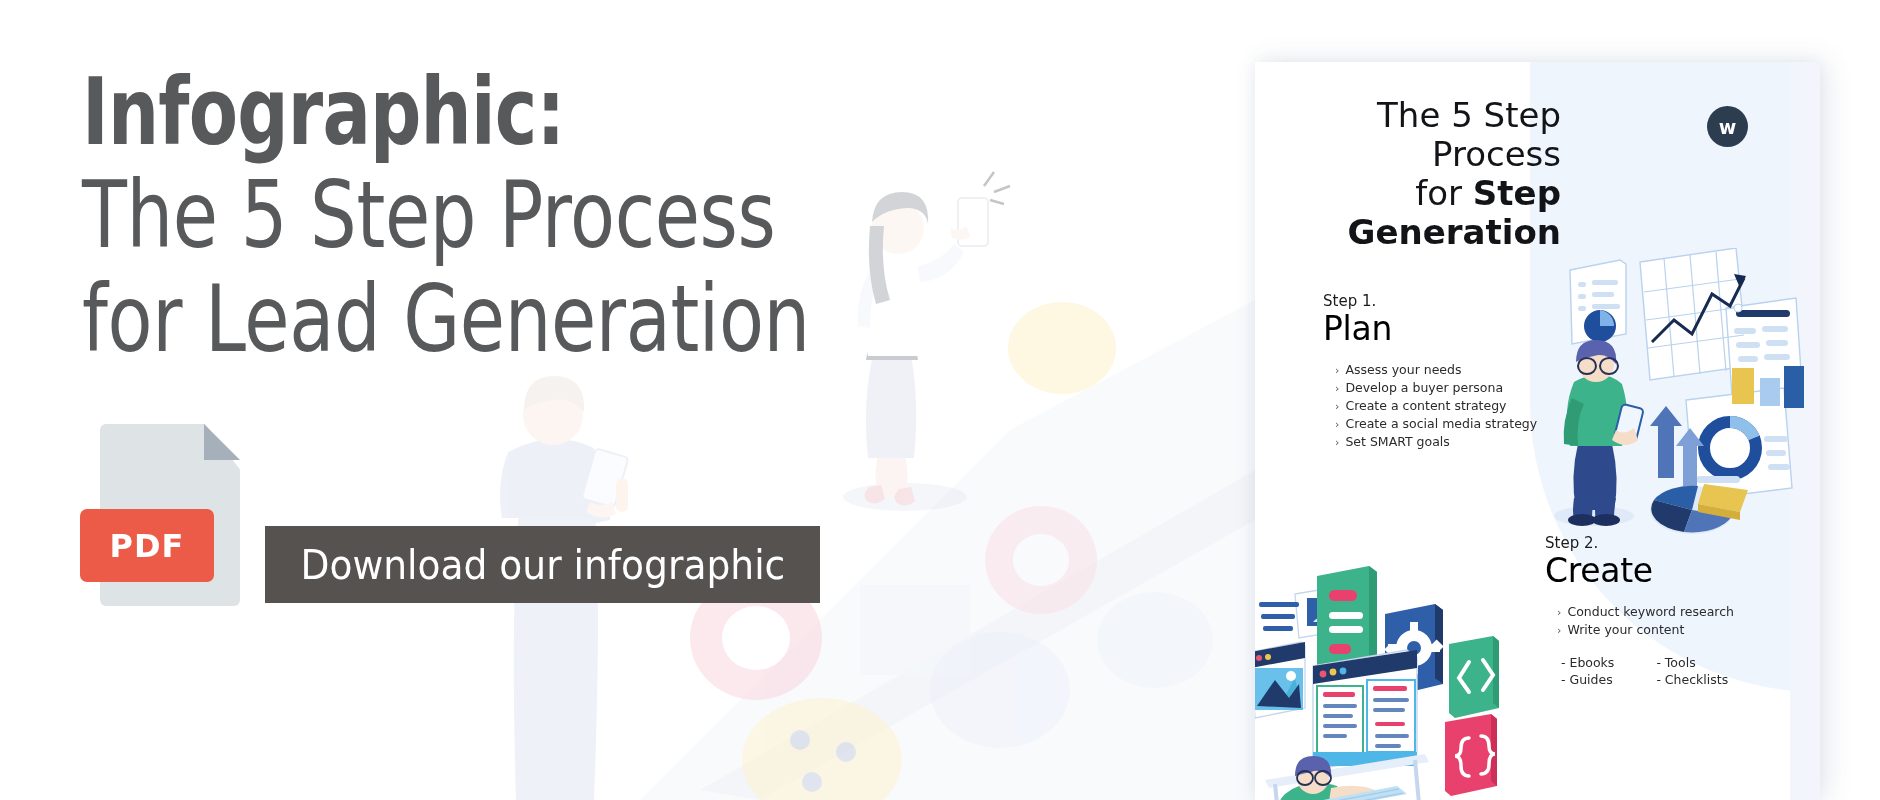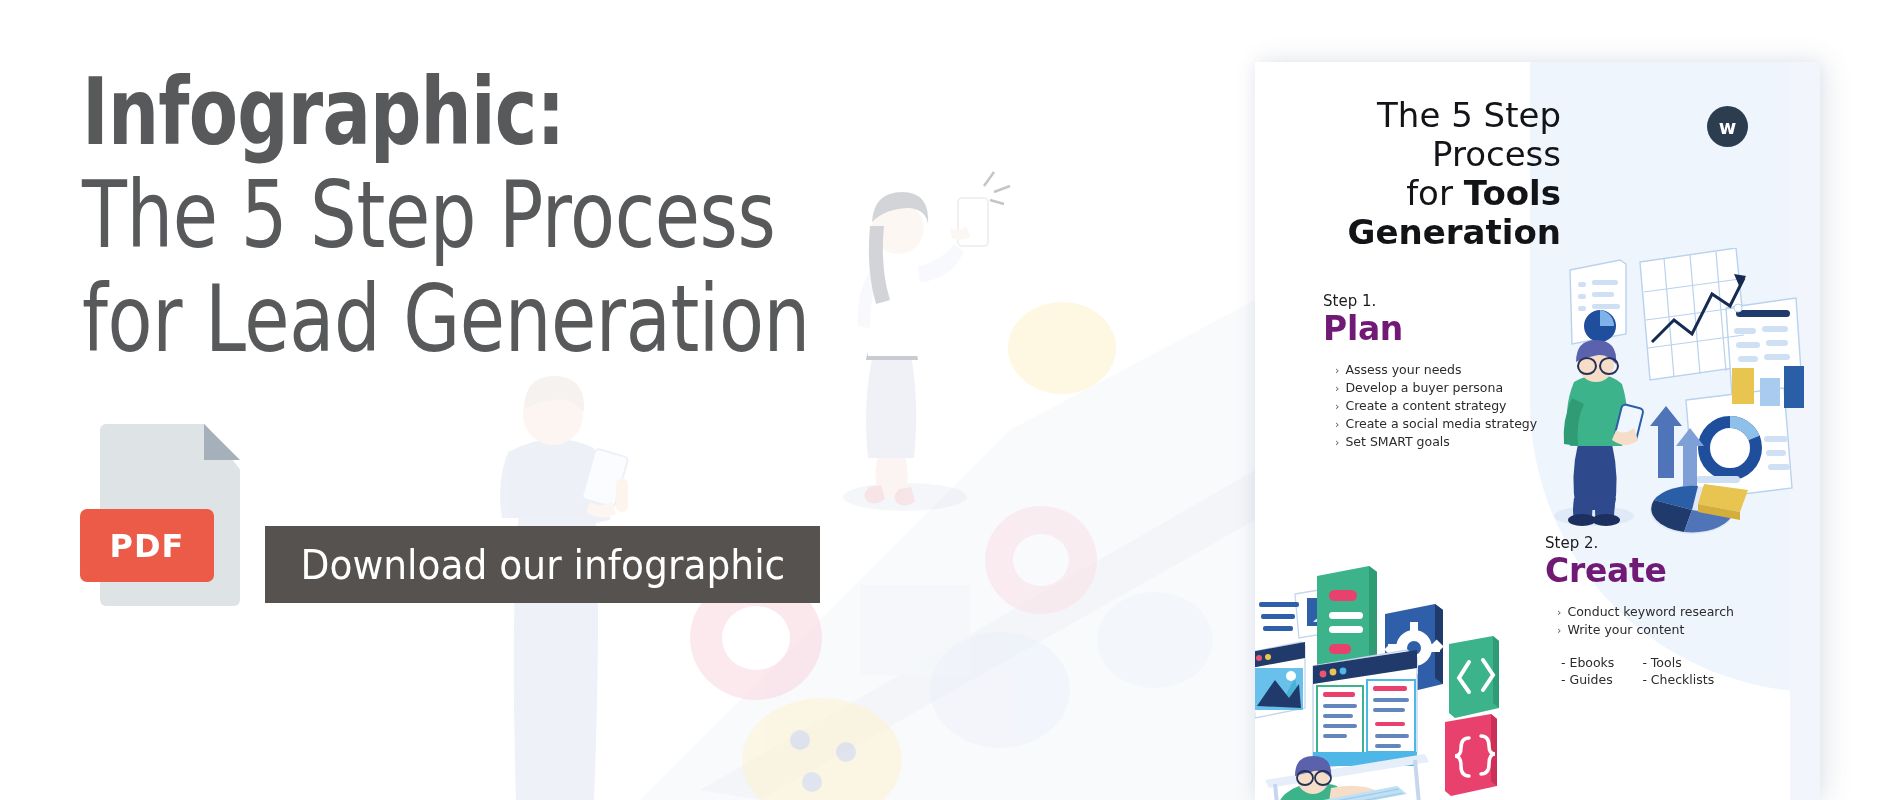--- a/index.html
+++ b/index.html
@@ -193,24 +193,24 @@
   .step-block.s2 { left: 290px; top: 472px; }
 
   .step-label {
     font-family: "DejaVu Sans", sans-serif;
     font-size: 15px;
     color: #1b1c1f;
     margin-bottom: 1px;
   }
   .step-name {
     font-family: "DejaVu Sans", sans-serif;
-    font-weight: 700;
+    font-weight: 400;
     font-size: 33px;
     line-height: 36px;
-    color: #701a75;
+    color: #000000;
     letter-spacing: -0.3px;
   }
   .step-list {
     list-style: none;
     margin-top: 14px;
     margin-left: 12px;
   }
   .step-list li {
     font-family: "DejaVu Sans", sans-serif;
     font-size: 12.5px;
@@ -220,21 +220,21 @@
   }
   .step-list li .chev {
     color: #55565a;
     font-size: 11px;
     margin-right: 6px;
   }
   .sub-cols {
     display: flex;
     margin-top: 15px;
     margin-left: 16px;
-    gap: 28px;
+    gap: 42px;
   }
   .sub-cols ul { list-style: none; }
   .sub-cols li {
     font-family: "DejaVu Sans", sans-serif;
     font-size: 12.5px;
     line-height: 17px;
     color: #2a2b2e;
     white-space: nowrap;
   }
 
@@ -325,21 +325,21 @@
     </button>
   </div>
 
   <div class="info-card">
     <div class="card-blue-blob"></div>
     <div class="card-blue-right"></div>
 
     <div class="info-title">
       <span>The 5 Step</span><br>
       <span>Process</span><br>
-      <span>for </span><b>Tools</b><br>
+      <span>for </span><b>Step</b><br>
       <b>Generation</b>
     </div>
 
     <div class="w-logo">
       <span>w</span>
     </div>
 
     <svg class="illus illus-analytics" width="280" height="300" viewBox="0 0 280 300">
 
       <g stroke="#b9d2ee" fill="#ffffff" stroke-width="1.4">

